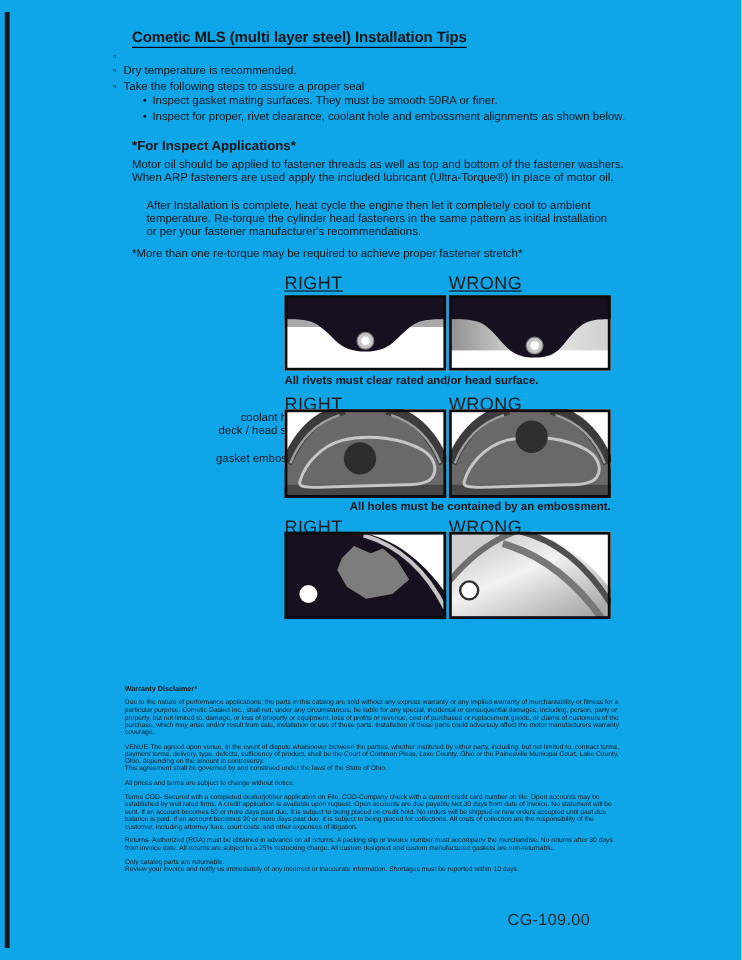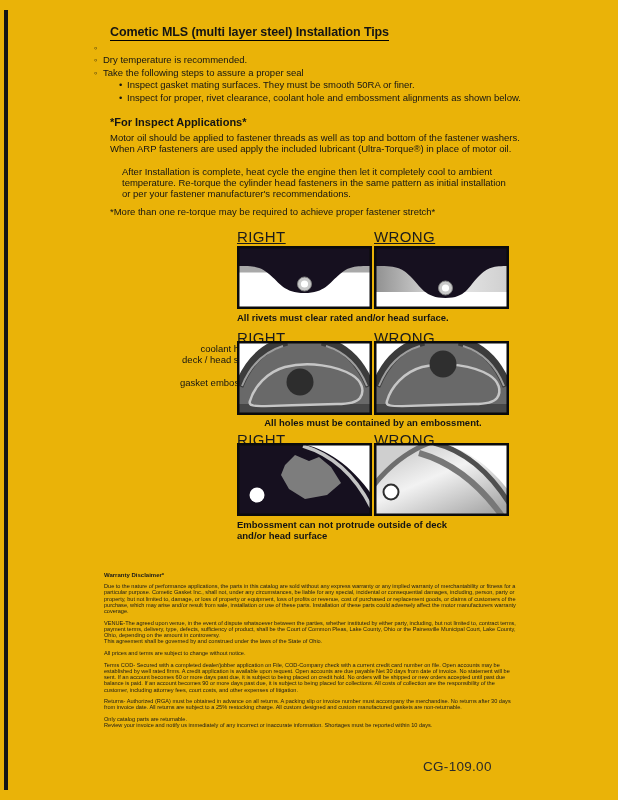--- a/index.html
+++ b/index.html
@@ -1,17 +1,17 @@
 <!DOCTYPE html>
 <html><head>
 <meta charset="utf-8">
 <style>
   html,body { margin:0; padding:0; background:#fff; }
   .page {
-    position:relative; width:618px; height:800px; background:#eab308;
+    position:relative; width:618px; height:800px; background:#0ea5e9;
     font-family:"Liberation Sans", sans-serif; color:#141414; overflow:hidden;
   }
   .abs { position:absolute; }
 
   .scan-line { background:#151515; }
 
   .doc-title {
     font-size:12.5px; font-weight:bold; letter-spacing:-0.1px;
     border-bottom:1.5px solid #000; padding-bottom:1px; display:inline-block;
     white-space:nowrap;
@@ -146,21 +146,21 @@
       <path d="M50,0 C28,5 12,20 2,45" stroke="#3c3c3c" stroke-width="9" fill="none"></path>
       <path d="M46,5 C27,11 13,25 5,45" stroke="#9e9e9e" stroke-width="2" fill="none"></path>
       <path d="M85,0 H135 V50 L133,45 C123,20 107,5 85,0 Z" fill="#ffffff"></path>
       <path d="M85,0 C107,5 123,20 133,45" stroke="#3c3c3c" stroke-width="9" fill="none"></path>
       <path d="M89,5 C108,11 122,25 130,45" stroke="#9e9e9e" stroke-width="2" fill="none"></path>
       <path d="M13,60 C17,46 30,31 48,26 C72,20 100,25 115,34 C125,40 128,50 123,57 C120,61 112,63 100,63 L28,65 C18,65 11,65 13,60 Z" fill="none" stroke="#c6c6c6" stroke-width="2.5"></path>
       <circle cx="69" cy="23" r="13.5" fill="#2f2f2f"></circle>
       <rect x="1.25" y="1.25" width="132.5" height="71.5" fill="none" stroke="#0b0b0b" stroke-width="2.5"></rect>
     </svg>
   </div>
-  <div class="abs diagram-caption" style="left:237px; top:417px; width:272px; text-align:center;">All holes must be contained by an embossment.</div>
+  <div class="abs diagram-caption" style="left:237px; top:417px; width:272px; text-align:right;">All holes must be contained by an embossment.</div>
 
   <div class="abs rw-label" style="left:237px; top:431px;">RIGHT</div>
   <div class="abs rw-label" style="left:374px; top:431px;">WRONG</div>
 
   <div class="abs" style="left:237px; top:443px;">
     <svg class="diagram" width="135" height="73" viewBox="0 0 135 73">
       <rect width="135" height="73" fill="#16101f"></rect>
       <path d="M62,0 H135 V52 C113,21 90,6 62,0 Z" fill="#ffffff"></path>
       <path d="M66,3 C96,12 118,32 134,64" stroke="#c4c4c4" stroke-width="3.5" fill="none"></path>
       <polygon points="48,22 58,12 72,18 82,14 94,24 104,40 90,52 68,56 52,46 44,32" fill="#7d7d7d"></polygon>
@@ -180,22 +180,20 @@
       <rect width="135" height="73" fill="url(#bandGrad)"></rect>
       <path d="M58,0 H135 V48 C110,16 86,3 58,0 Z" fill="#ffffff"></path>
       <path d="M60,0 C92,8 116,30 135,60" stroke="#4f4f4f" stroke-width="5" fill="none"></path>
       <path d="M45,10 C80,20 106,42 128,73" stroke="#787878" stroke-width="6" fill="none"></path>
       <path d="M0,0 L55,0 C35,8 16,22 0,42 Z" fill="#cfcfcf"></path>
       <path d="M55,0 C35,8 16,22 0,42" stroke="#6e6e6e" stroke-width="5" fill="none"></path>
       <circle cx="17" cy="49" r="7.5" fill="#ffffff" stroke="#2f2f2f" stroke-width="2"></circle>
       <rect x="1.25" y="1.25" width="132.5" height="70.5" fill="none" stroke="#0b0b0b" stroke-width="2.5"></rect>
     </svg>
   </div>
-  <div class="abs diagram-caption" style="left:237px; top:519px;">Embossment can not protrude outside of deck
-and/or head surface</div>
 
   <div class="abs warranty" style="left:104px; top:572px;">
     <p class="w-head">Warranty Disclaimer*</p>
     <p class="wpara">Due to the nature of performance applications, the parts in this catalog are sold without any express warranty or any implied warranty of merchantability or fitness for a particular purpose.  Cometic Gasket Inc., shall not, under any circumstances, be liable for any special, incidental or consequential damages, including, person, party or property, but not limited to, damage, or loss of property or equipment, loss of profits or revenue, cost of purchased or replacement goods, or claims of customers of the purchase, which may arise and/or result from sale, installation or use of these parts.  Installation of these parts could adversely affect the motor manufacturers warranty coverage.</p>
     <p class="wpara">VENUE-The agreed upon venue, in the event of dispute whatsoever between the parties, whether instituted by either party, including, but not limited to, contract terms, payment terms, delivery, type, defects, sufficiency of product, shall be the Court of Common Pleas, Lake County, Ohio or the Painesville Municipal Court, Lake County, Ohio, depending on the amount in controversy.
 This agreement shall be governed by and construed under the laws of the State of Ohio.</p>
     <p class="wpara">All prices and terms are subject to change without notice.</p>
     <p class="wpara">Terms COD- Secured with a completed dealer/jobber application on File, COD-Company check with a current credit card number on file.  Open accounts may be established by well rated firms.  A credit application is available upon request.  Open accounts are due payable Net 30 days from date of invoice.  No statement will be sent.  If an account becomes 60 or more days past due, it is subject to being placed on credit hold.  No orders will be shipped or new orders accepted until past due balance is paid.  If an account becomes 90 or more days past due, it is subject to being placed for collections.  All costs of collection are the responsibility of the customer, including attorney fees, court costs, and other expenses of litigation.</p>
     <p class="wpara">Returns- Authorized (RGA) must be obtained in advance on all returns.  A packing slip or invoice number must accompany the merchandise.  No returns after 30 days from invoice date.  All returns are subject to a 25% restocking charge.  All custom designed and custom manufactured gaskets are non-returnable.</p>
     <p class="wpara">Only catalog parts are returnable.

